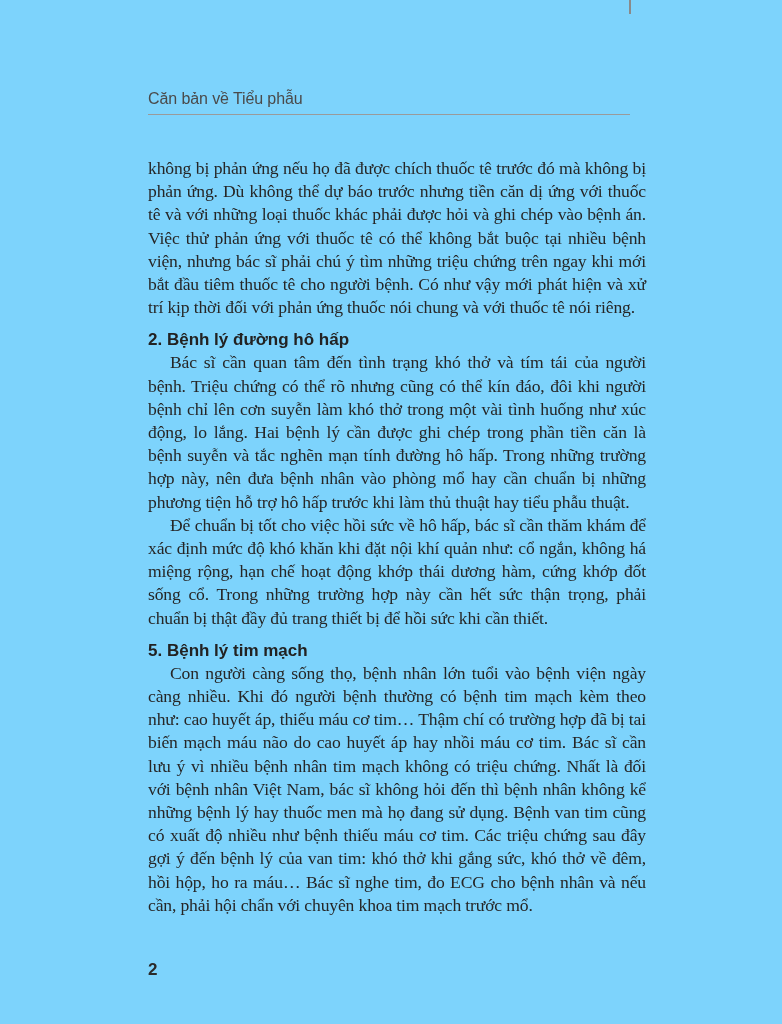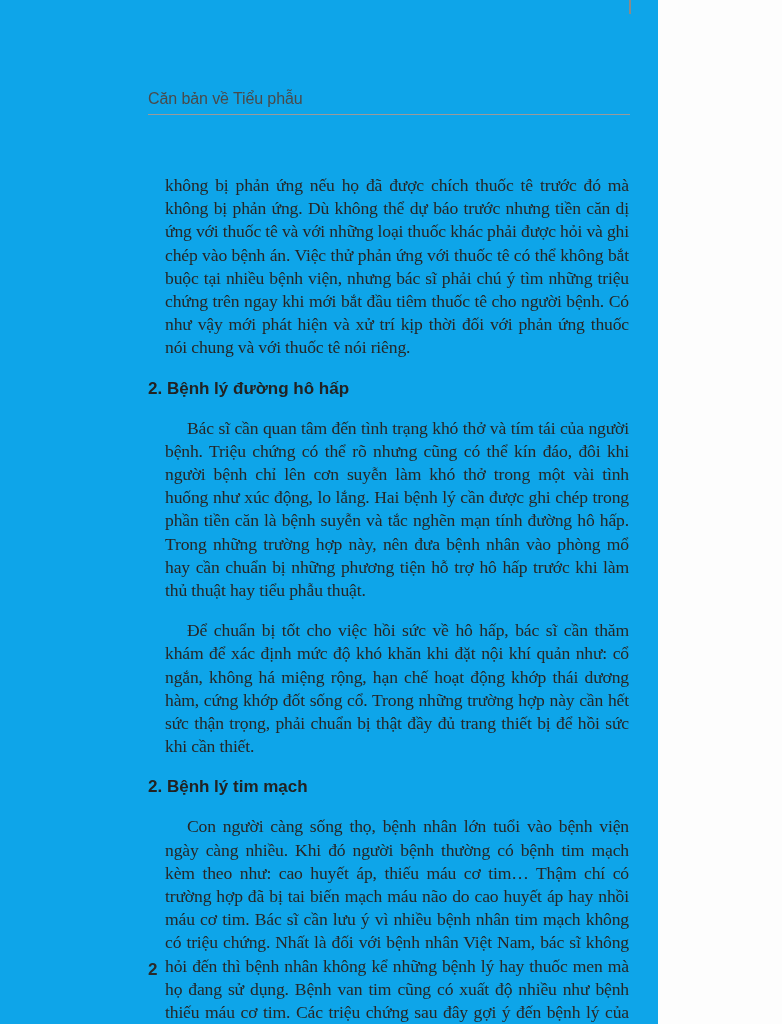--- a/index.html
+++ b/index.html
@@ -1,31 +1,31 @@
 <!DOCTYPE html>
 <html><head>
 <meta charset="utf-8">
 <style>
   html, body { margin: 0; padding: 0; }
   body {
     width: 782px; height: 1024px; background: #fdfdfd; position: relative; overflow: hidden;
     font-family: "Liberation Serif", "DejaVu Serif", serif; color: #262626;
   }
-  .page { position: absolute; left: 0; top: 0; width: 658px; height: 1024px; background: #0ea5e9; }
+  .page { position: absolute; left: 0; top: 0; width: 782px; height: 1024px; background: #7dd3fc; }
   .crop-mark { position: absolute; left: 629px; top: 0; width: 2px; height: 14px; background: #8a8a8a; }
   .running-header {
     position: absolute; left: 148px; top: 90px; width: 482px;
     font-family: "Liberation Sans", "DejaVu Sans", sans-serif; font-size: 16px; color: #4a4a4a;
     padding-bottom: 6px; border-bottom: 1px solid #9a9a9a; letter-spacing: -0.1px;
   }
   .body-text {
     position: absolute; left: 148px; top: 157px; width: 498px;
   }
   .para {
-    margin: 17px; font-size: 17.6px; line-height: 23.2px; text-align: justify;
+    margin: 0; font-size: 17.6px; line-height: 23.2px; text-align: justify;
     text-align-last: left; letter-spacing: -0.15px;
   }
   .para.indent { text-indent: 22px; }
   .heading {
     margin: 9px 0 0 0; font-family: Liberation Sans, sans-serif;
     font-weight: bold; font-size: 17px; line-height: 23px; color: #222;
   }
   .page-number {
     position: absolute; left: 148px; top: 960px;
     font-family: "Liberation Sans", "DejaVu Sans", sans-serif; font-weight: bold; font-size: 17px; color: #2a2a2a;
@@ -39,18 +39,18 @@
 
   <div class="running-header">Căn bản về Tiểu phẫu</div>
 
   <div class="body-text">
     <p class="para">không bị phản ứng nếu họ đã được chích thuốc tê trước đó mà không bị phản ứng. Dù không thể dự báo trước nhưng tiền căn dị ứng với thuốc tê và với những loại thuốc khác phải được hỏi và ghi chép vào bệnh án. Việc thử phản ứng với thuốc tê có thể không bắt buộc tại nhiều bệnh viện, nhưng bác sĩ phải chú ý tìm những triệu chứng trên ngay khi mới bắt đầu tiêm thuốc tê cho người bệnh. Có như vậy mới phát hiện và xử trí kịp thời đối với phản ứng thuốc nói chung và với thuốc tê nói riêng.</p>
 
     <h2 class="heading">2. Bệnh lý đường hô hấp</h2>
     <p class="para indent">Bác sĩ cần quan tâm đến tình trạng khó thở và tím tái của người bệnh. Triệu chứng có thể rõ nhưng cũng có thể kín đáo, đôi khi người bệnh chỉ lên cơn suyễn làm khó thở trong một vài tình huống như xúc động, lo lắng. Hai bệnh lý cần được ghi chép trong phần tiền căn là bệnh suyễn và tắc nghẽn mạn tính đường hô hấp. Trong những trường hợp này, nên đưa bệnh nhân vào phòng mổ hay cần chuẩn bị những phương tiện hỗ trợ hô hấp trước khi làm thủ thuật hay tiểu phẫu thuật.</p>
     <p class="para indent">Để chuẩn bị tốt cho việc hồi sức về hô hấp, bác sĩ cần thăm khám để xác định mức độ khó khăn khi đặt nội khí quản như: cổ ngắn, không há miệng rộng, hạn chế hoạt động khớp thái dương hàm, cứng khớp đốt sống cổ. Trong những trường hợp này cần hết sức thận trọng, phải chuẩn bị thật đầy đủ trang thiết bị để hồi sức khi cần thiết.</p>
 
-    <h2 class="heading">2. Bệnh lý tim mạch</h2>
+    <h2 class="heading">5. Bệnh lý tim mạch</h2>
     <p class="para indent">Con người càng sống thọ, bệnh nhân lớn tuổi vào bệnh viện ngày càng nhiều. Khi đó người bệnh thường có bệnh tim mạch kèm theo như: cao huyết áp, thiếu máu cơ tim… Thậm chí có trường hợp đã bị tai biến mạch máu não do cao huyết áp hay nhồi máu cơ tim. Bác sĩ cần lưu ý vì nhiều bệnh nhân tim mạch không có triệu chứng. Nhất là đối với bệnh nhân Việt Nam, bác sĩ không hỏi đến thì bệnh nhân không kể những bệnh lý hay thuốc men mà họ đang sử dụng. Bệnh van tim cũng có xuất độ nhiều như bệnh thiếu máu cơ tim. Các triệu chứng sau đây gợi ý đến bệnh lý của van tim: khó thở khi gắng sức, khó thở về đêm, hồi hộp, ho ra máu… Bác sĩ nghe tim, đo ECG cho bệnh nhân và nếu cần, phải hội chẩn với chuyên khoa tim mạch trước mổ.</p>
   </div>
 
   <div class="page-number">2</div>
 </div>
 
 </body></html>

